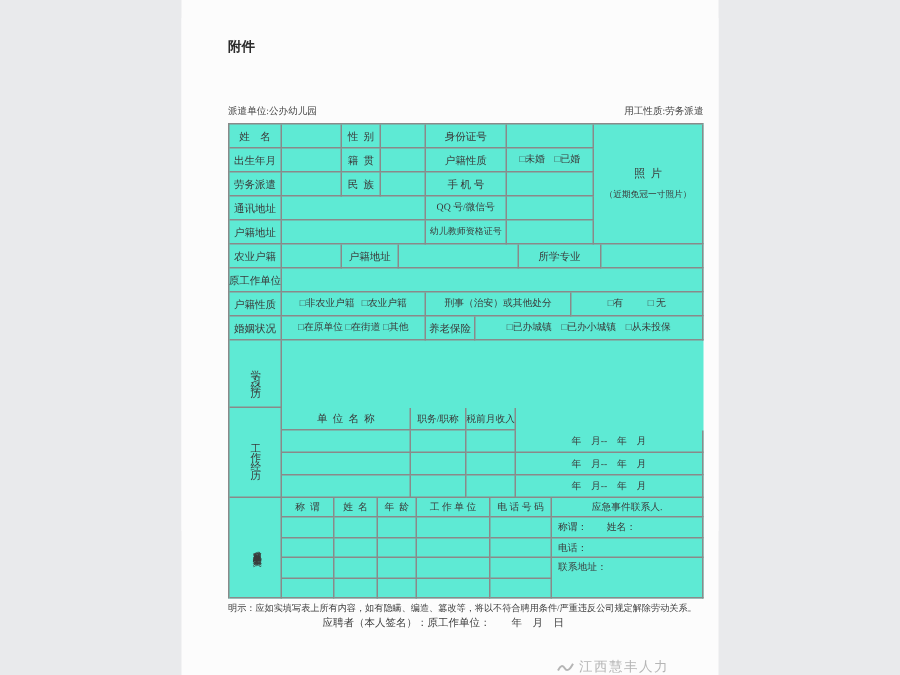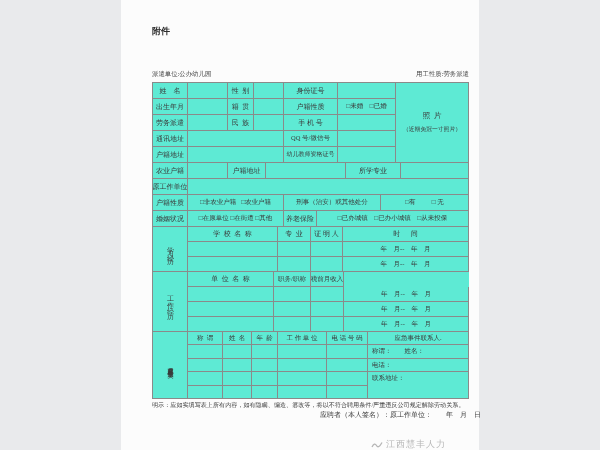--- a/index.html
+++ b/index.html
@@ -30,21 +30,21 @@
   .photo-note{font-size:5.8px;color:#3a3a3a;white-space:pre;}
   .sect{display:flex;}
   .vcell{box-sizing:border-box;flex-shrink:0;width:35px;border-right:1px solid #8a8a8a;border-bottom:1px solid #8a8a8a;
          display:flex;align-items:center;justify-content:center;}
   .vlabel{writing-mode:vertical-rl;text-orientation:upright;font-size:7px;color:#3a3a3a;letter-spacing:4px;}
   .vlabel.work{letter-spacing:6px;}
   .vlabel.fam{font-size:6px;letter-spacing:0.5px;}
   .em{justify-content:flex-start;padding-left:4px;font-size:6.5px;align-items:flex-start;padding-top:2px;}
   .emh{font-size:6.5px;}
   .note{position:absolute;left:31px;top:389px;width:320px;font-size:6.1px;white-space:nowrap;color:#3c3c3c;}
-  .signrow{position:absolute;left:47px;top:398px;width:313px;display:flex;justify-content:flex-end;
+  .signrow{position:absolute;left:18px;top:398px;width:313px;display:flex;justify-content:center;
            font-size:7px;color:#3c3c3c;}
   .watermark{position:absolute;left:250px;top:426px;display:flex;align-items:center;gap:3px;
              color:#b5b5b5;font-size:9px;letter-spacing:1px;}
 </style>
 </head>
 <body>
 
 <div class="canvas">
   <div class="band left"></div>
   <div class="band right"></div>
@@ -125,40 +125,20 @@
       <div class="row h16">
         <div class="cell" style="width:35px">婚姻状况</div>
         <div class="cell fs65" style="width:96px">□在原单位 □在街道 □其他</div>
         <div class="cell" style="width:33px">养老保险</div>
         <div class="cell fs65" style="width:152px">□已办城镇    □已办小城镇    □从未投保</div>
       </div>
 
       <div class="sect">
         <div class="vcell" style="height:45px">
           <span class="vlabel">学习经历</span>
-        </div>
-        <div>
-          <div class="row h15">
-            <div class="cell" style="width:90px">学  校  名  称</div>
-            <div class="cell" style="width:33px">专  业</div>
-            <div class="cell" style="width:32px">证 明 人</div>
-            <div class="cell" style="width:126px">时      间</div>
-          </div>
-          <div class="row h15">
-            <div class="cell" style="width:90px"></div>
-            <div class="cell" style="width:33px"></div>
-            <div class="cell" style="width:32px"></div>
-            <div class="cell fs65" style="width:126px">年    月--    年    月</div>
-          </div>
-          <div class="row h15">
-            <div class="cell" style="width:90px"></div>
-            <div class="cell" style="width:33px"></div>
-            <div class="cell" style="width:32px"></div>
-            <div class="cell fs65" style="width:126px">年    月--    年    月</div>
-          </div>
         </div>
       </div>
 
       <div class="sect">
         <div class="vcell" style="height:60px">
           <span class="vlabel work">工作经历</span>
         </div>
         <div>
           <div class="row h15">
             <div class="cell" style="width:86px">单  位  名  称</div>

